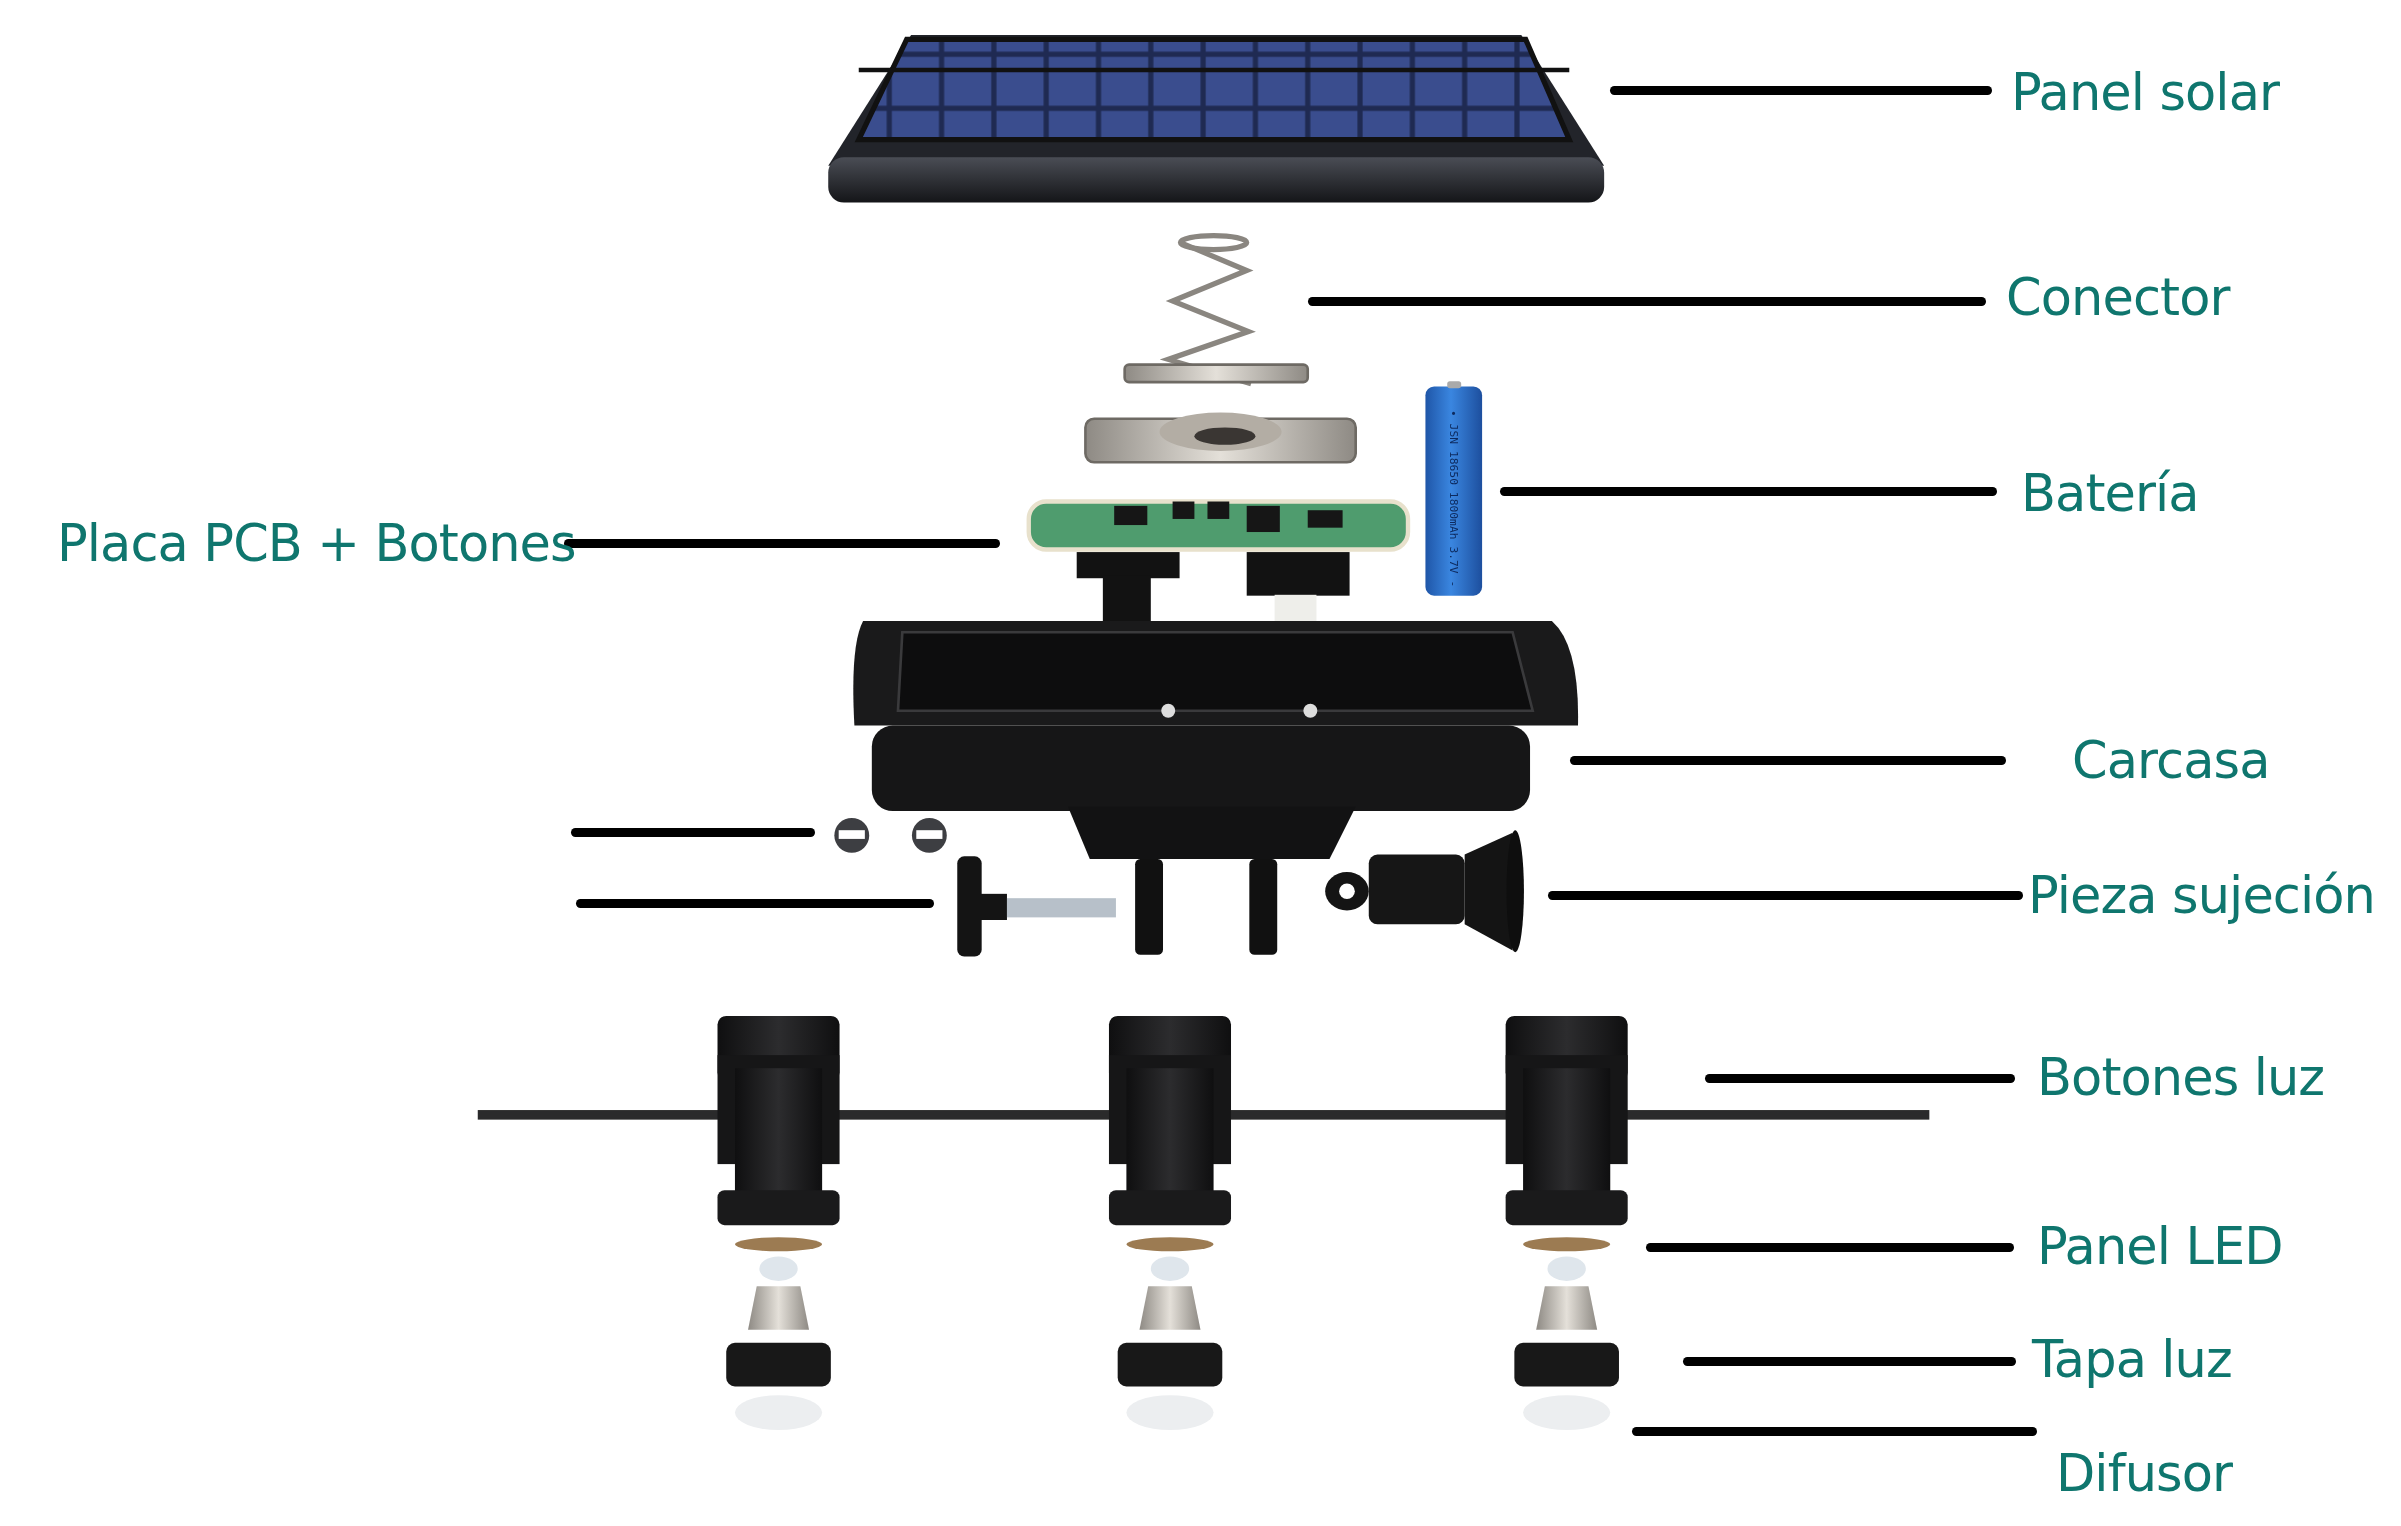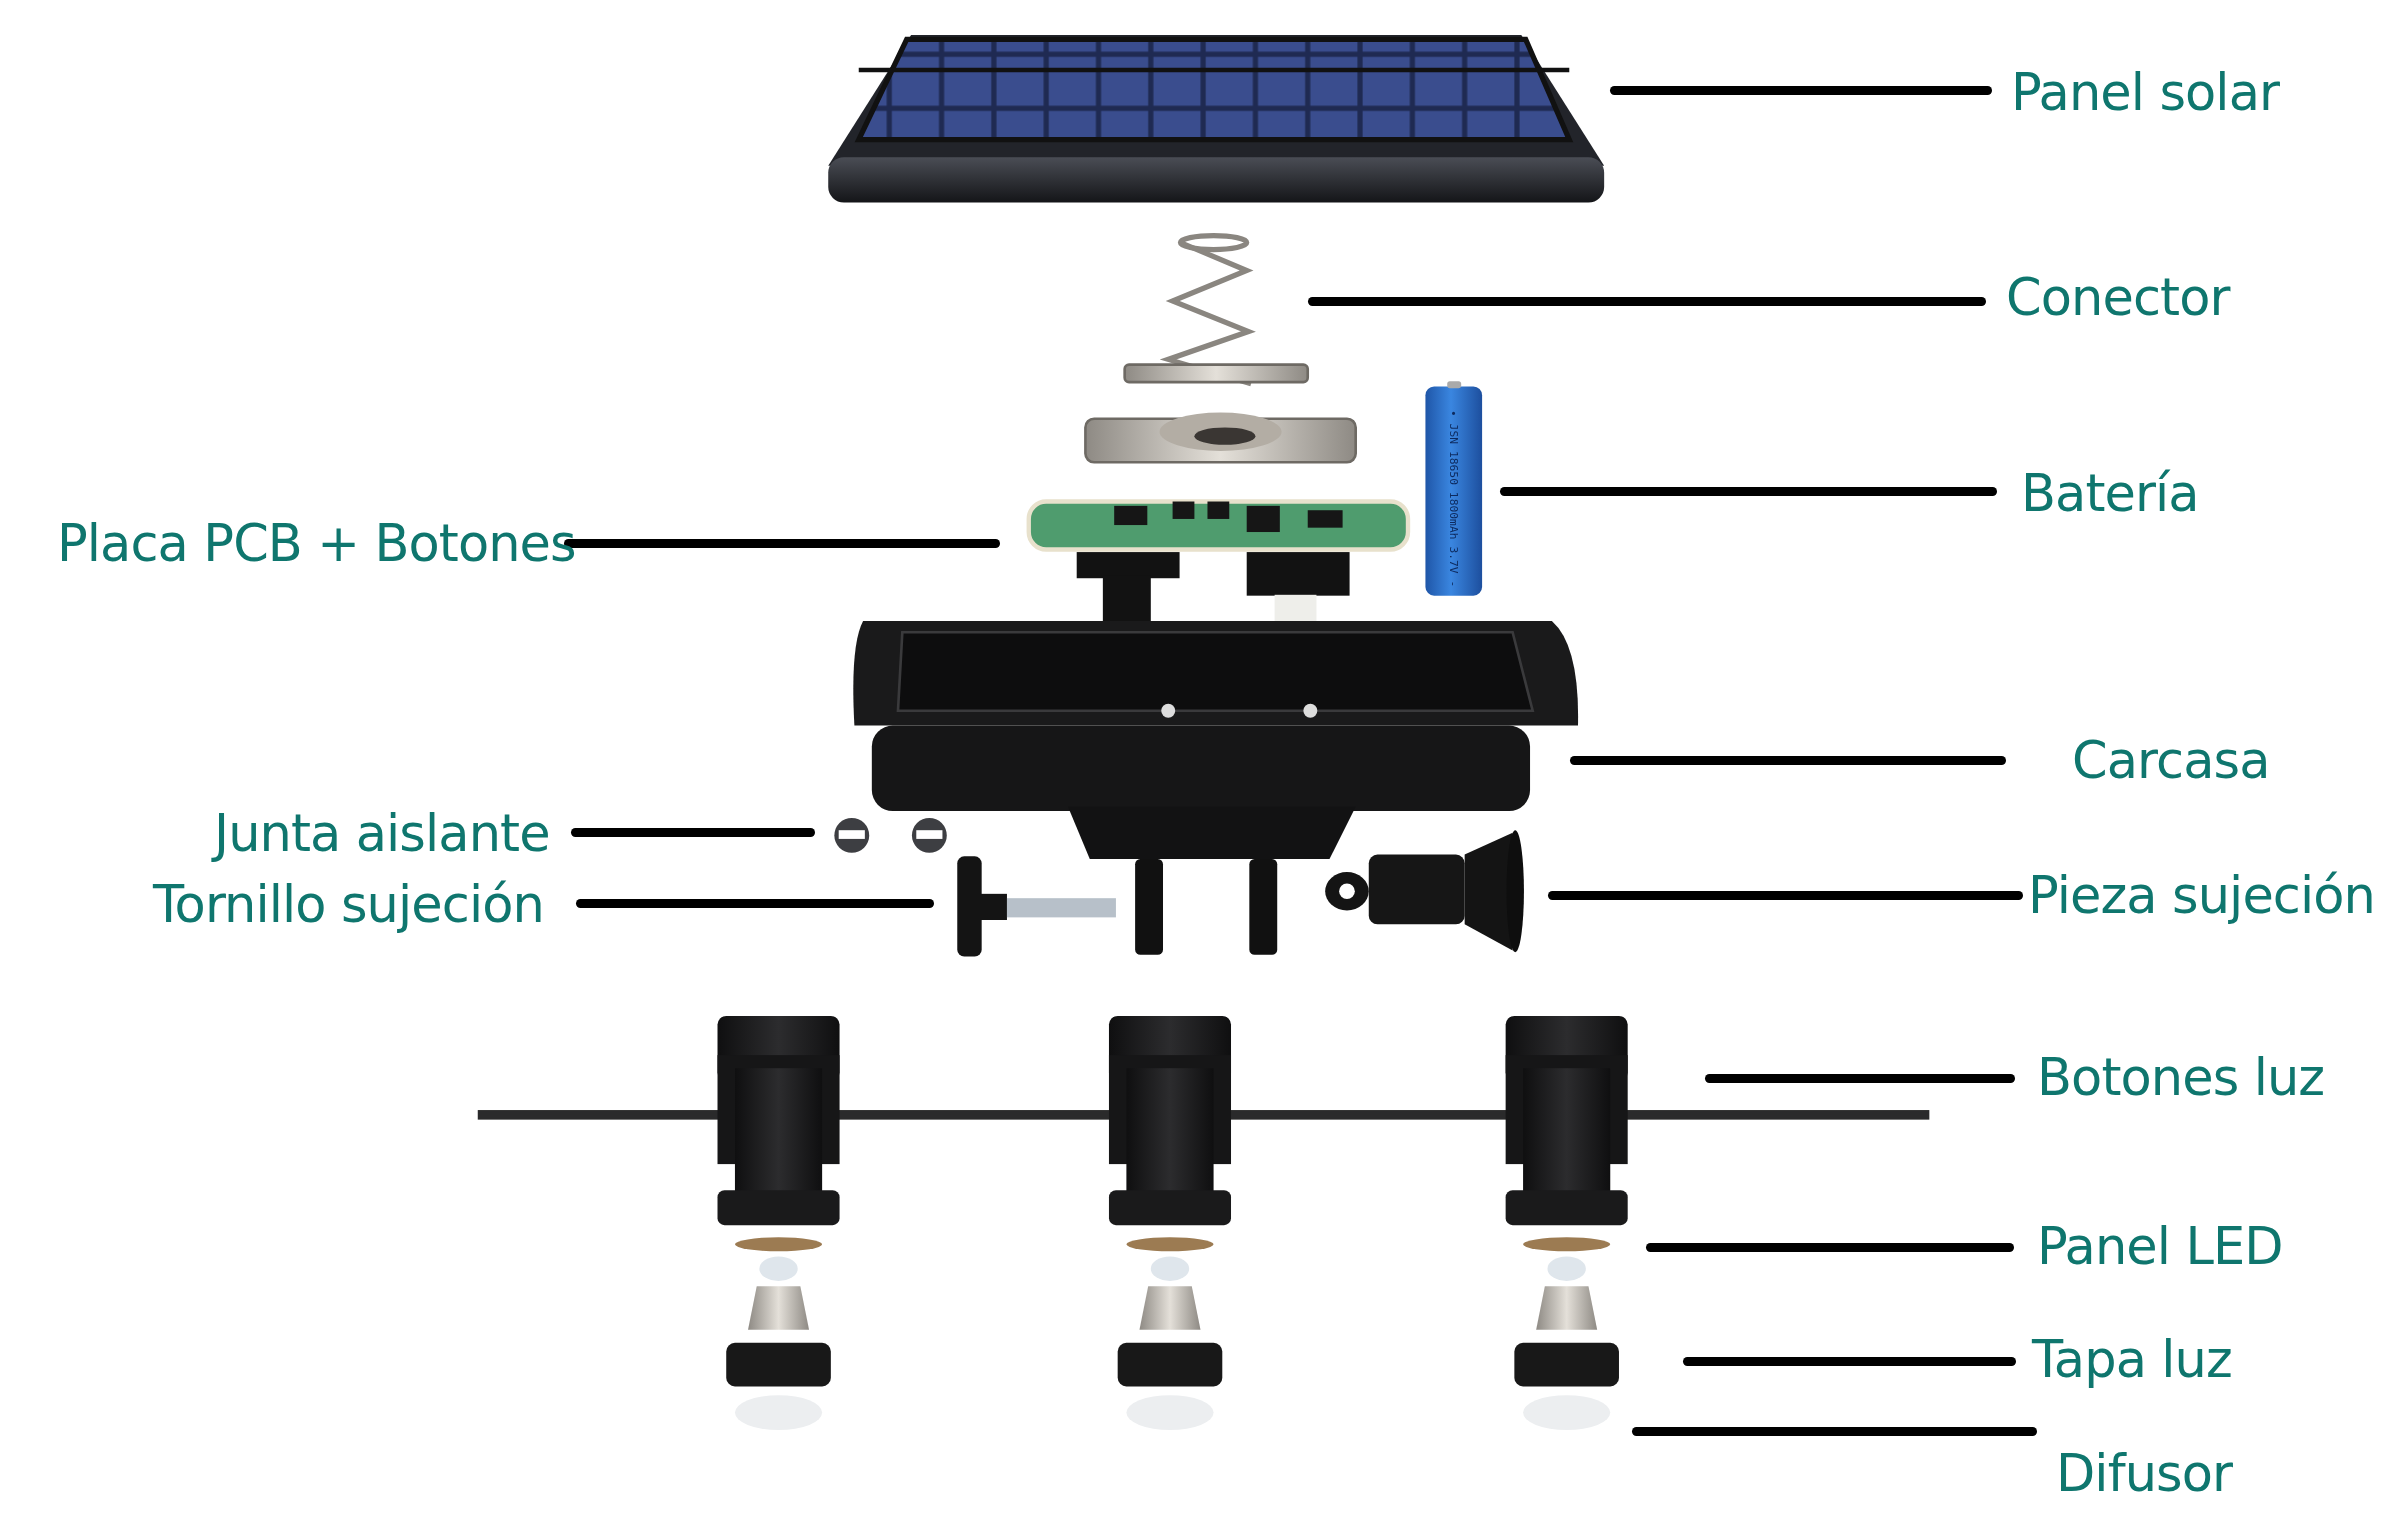--- a/index.html
+++ b/index.html
@@ -164,21 +164,19 @@
 
   <div class="leader" style="left:1646px;top:1243px;width:368px;"></div>
   <div class="leader" style="left:1683px;top:1357px;width:333px;"></div>
   <div class="leader" style="left:1632px;top:1427px;width:405px;"></div>
 
   <div class="label" style="left:2011px;top:67px;">Panel solar</div>
   <div class="label" style="left:2006px;top:272px;">Conector</div>
   <div class="label" style="left:2021px;top:468px;">Batería</div>
   <div class="label" style="left:37px;top:518px;margin-left:20px;">Placa PCB + Botones</div>
   <div class="label" style="left:2025px;top:735px;margin-left:47px;">Carcasa</div>
-  <div class="label" style="left:214px;top:808px;">Junta aislante</div>
-  <div class="label" style="left:153px;top:879px;">Tornillo sujeción</div>
   <div class="label" style="left:2028px;top:870px;">Pieza sujeción</div>
   <div class="label" style="left:2037px;top:1052px;">Botones luz</div>
   <div class="label" style="left:2037px;top:1221px;">Panel LED</div>
   <div class="label" style="left:2032px;top:1334px;">Tapa luz</div>
   <div class="label" style="left:2056px;top:1448px;">Difusor</div>
 </div>
 
 
 </body></html>

